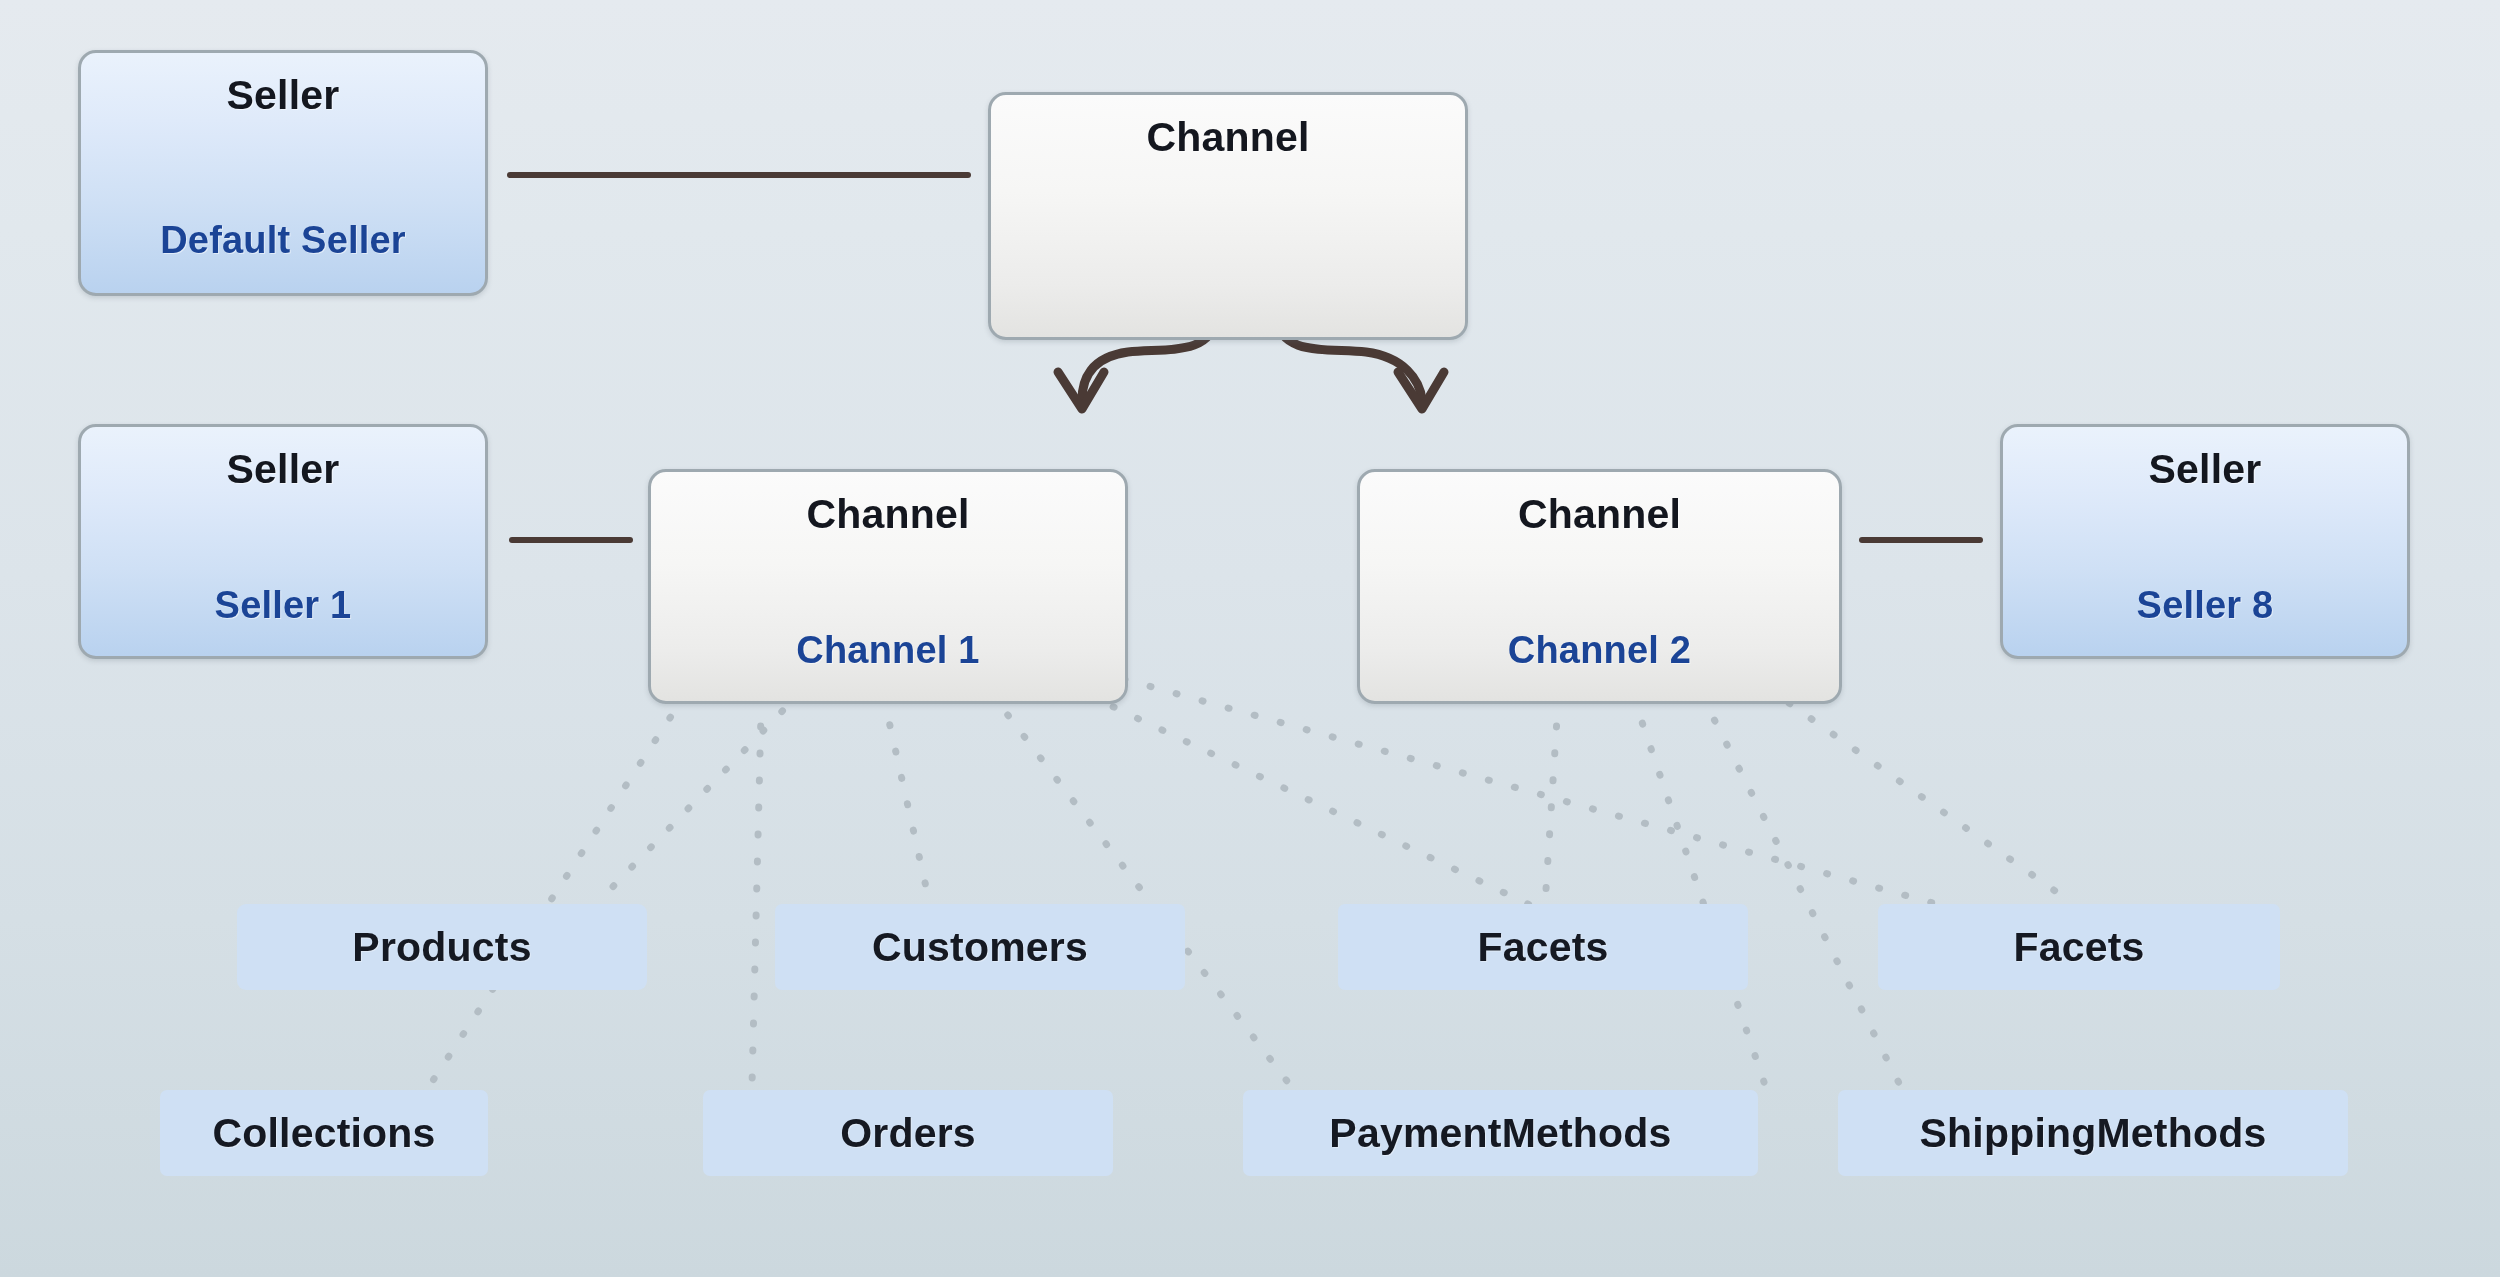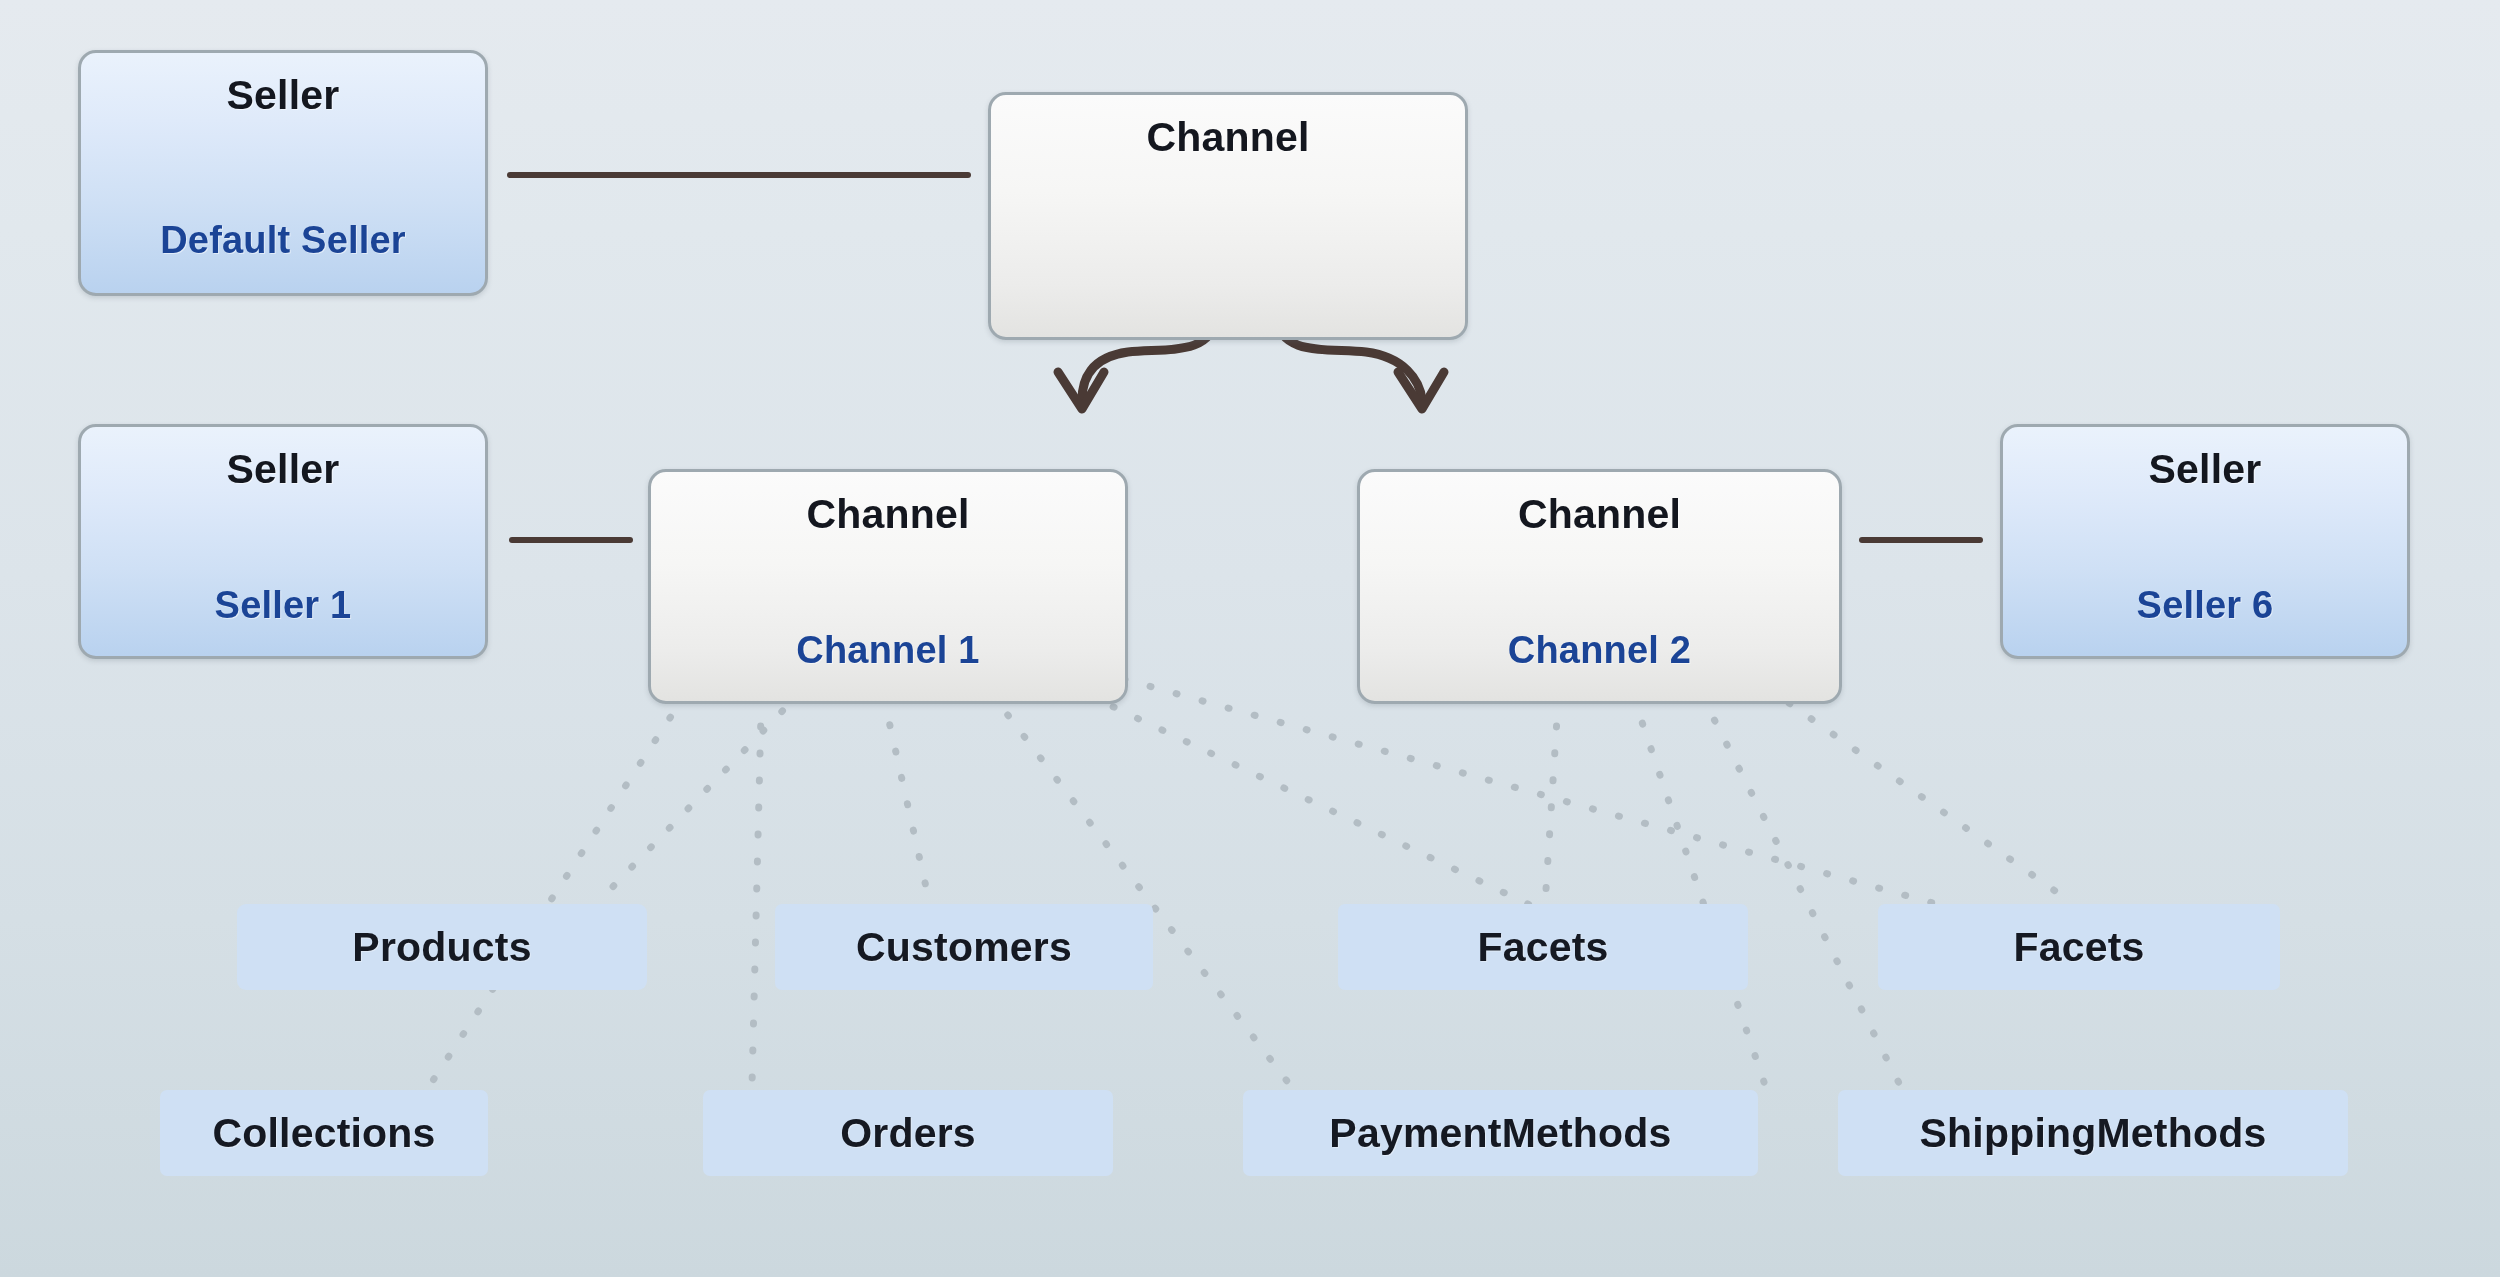--- a/index.html
+++ b/index.html
@@ -135,27 +135,27 @@
     <div class="c-name">Channel 1</div>
   </div>
 
   <div class="card channel" style="left:1357px; top:424px; width:485px; height:235px; padding:22px 0 32px;">
     <div class="c-type">Channel</div>
     <div class="c-name">Channel 2</div>
   </div>
 
   <div class="card seller" style="left:2000px; top:424px; width:410px; height:235px; padding:22px 0 32px;">
     <div class="c-type">Seller</div>
-    <div class="c-name">Seller 6</div>
+    <div class="c-name">Seller 8</div>
   </div>
 
   <div class="chip" style="left:237px; top:904px; width:410px; height:86px;border-radius:9px;">
     <span>Products</span>
   </div>
-  <div class="chip" style="left:775px; top:904px; width:378px; height:86px;">
+  <div class="chip" style="left:775px; top:904px; width:410px; height:86px;">
     <span>Customers</span>
   </div>
   <div class="chip" style="left:1338px; top:904px; width:410px; height:86px;">
     <span>Facets</span>
   </div>
   <div class="chip" style="left:1878px; top:904px; width:402px; height:86px;">
     <span>Facets</span>
   </div>
 
   <div class="chip" style="left:160px; top:1090px; width:328px; height:86px;">

